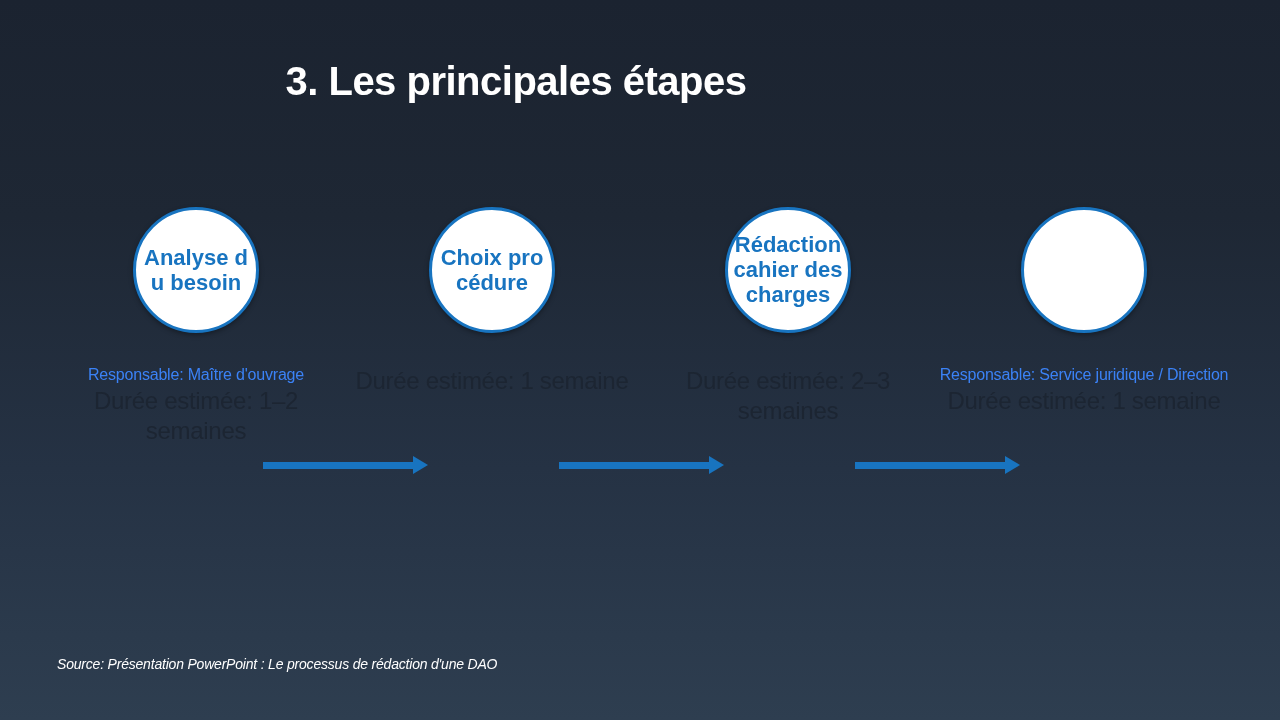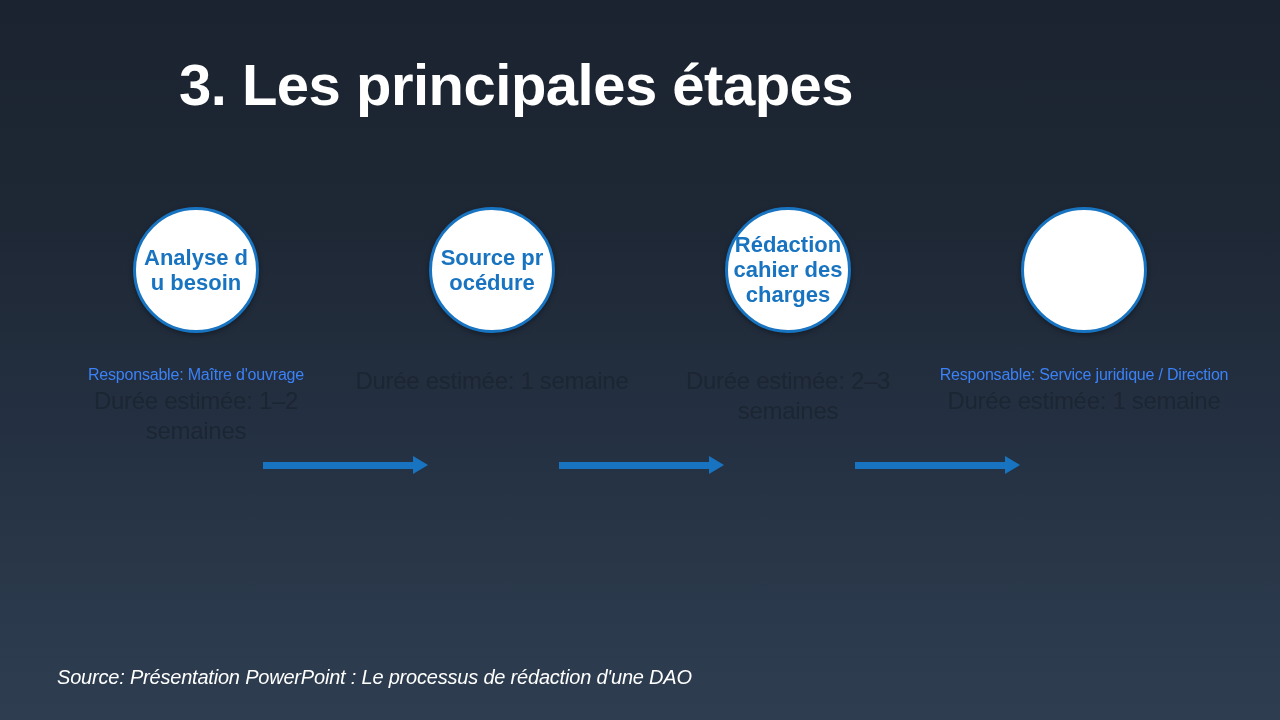--- a/index.html
+++ b/index.html
@@ -11,26 +11,26 @@
     height: 720px;
     overflow: hidden;
     font-family: "Liberation Sans", sans-serif;
     background: linear-gradient(to bottom, #1b2330 0%, #1e2734 30%, #253244 65%, #2e3e50 100%);
     position: relative;
   }
 
   
   .slide-title {
     position: absolute;
-    top: 52px;
+    top: 58px;
     left: 0;
     width: 1032px;
     text-align: center;
     color: #ffffff;
-    font-size: 58px;
+    font-size: 40px;
     font-weight: bold;
     letter-spacing: -0.5px;
     line-height: 1.15;
   }
 
   
   .flow {
     position: absolute;
     top: 190px;
     left: 0;
@@ -129,41 +129,40 @@
     letter-spacing: -0.3px;
     margin-top: 1px;
   }
 
   
   .source {
     position: absolute;
     left: 57px;
     top: 656px;
     color: #ffffff;
-    font-size: 20px;
+    font-size: 14px;
     font-style: italic;
     letter-spacing: -0.2px;
-    margin-top: 10px;
   }
 </style>
 </head>
 <body>
 
 <div class="slide-title">3. Les principales étapes</div>
 
 <div class="flow">
 
   <div class="node node-1">
     <div class="node-circle"></div>
     <div class="node-label centered">Analyse du besoin</div>
   </div>
 
   <div class="node node-2">
     <div class="node-circle"></div>
-    <div class="node-label centered">Source procédure</div>
+    <div class="node-label centered">Choix procédure</div>
   </div>
 
   <div class="node node-3">
     <div class="node-circle"></div>
     <div class="node-label centered">Rédaction cahier des charges</div>
   </div>
 
   <div class="node node-4">
     <div class="node-circle"></div>
   </div>

